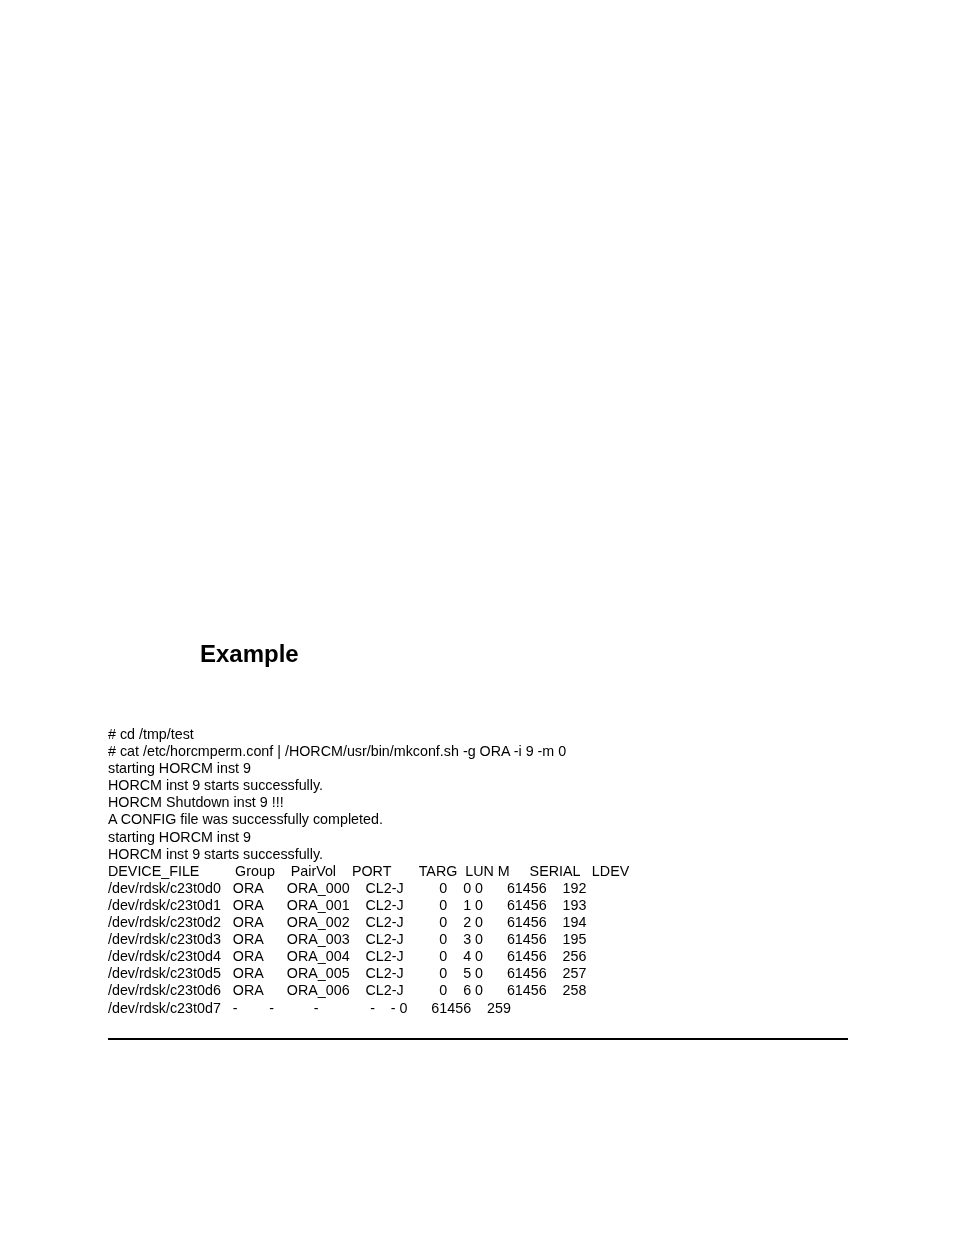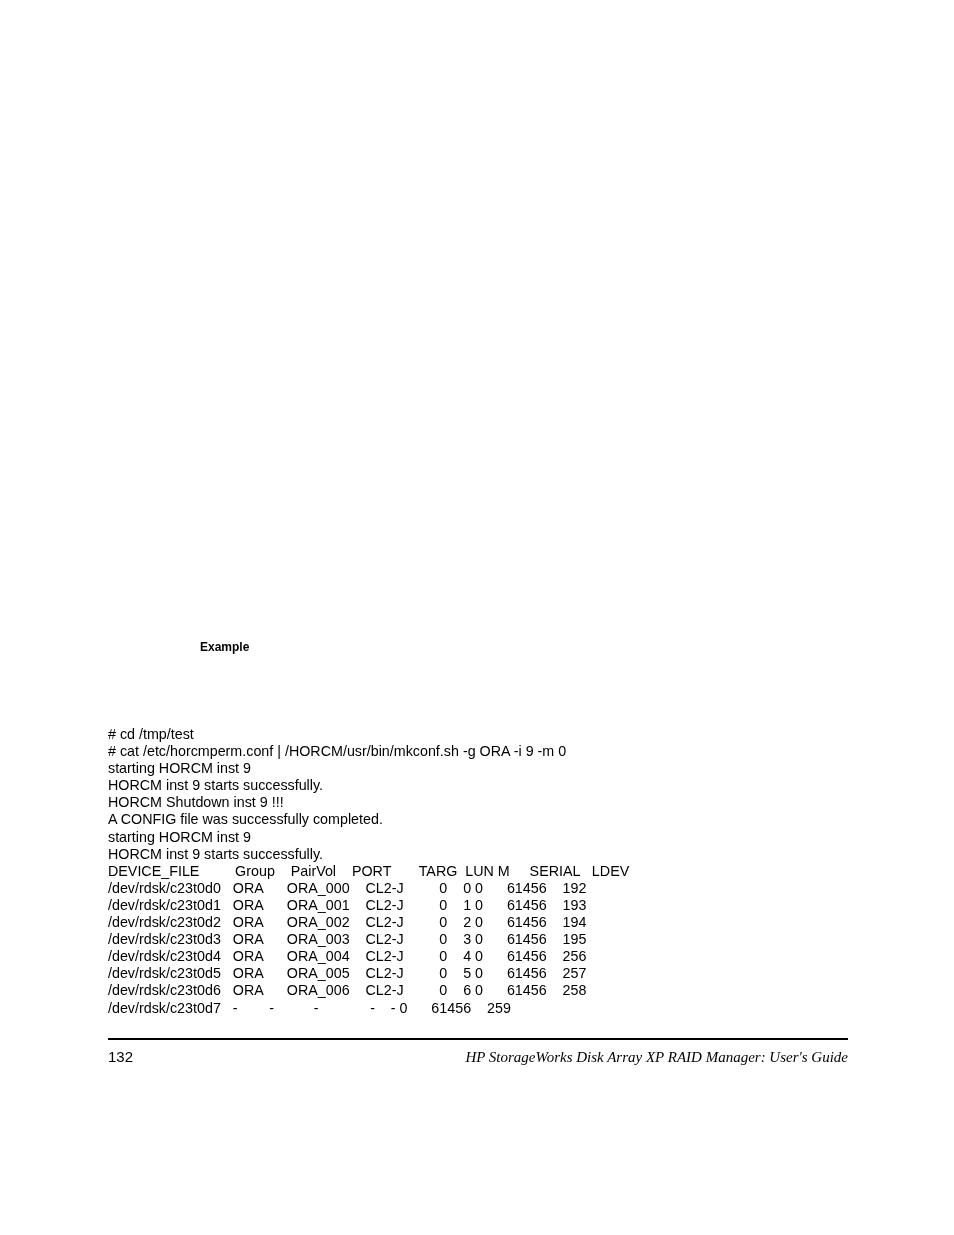--- a/index.html
+++ b/index.html
@@ -14,21 +14,21 @@
     width: 954px;
     height: 1235px;
     box-sizing: border-box;
   }
   .heading {
     position: absolute;
     top: 640px;
     left: 200px;
     font-family: Arial, "Helvetica Neue", Helvetica, sans-serif;
     font-weight: 700;
-    font-size: 12px;
+    font-size: 24px;
     color: #000;
   }
   .code-block {
     position: absolute;
     top: 726px;
     left: 108px;
     font-family: Liberation Sans, sans-serif;
     font-size: 14.3px;
     line-height: 17.1px;
     white-space: pre;
@@ -81,18 +81,14 @@
 /dev/rdsk/c23t0d1   ORA      ORA_001    CL2-J         0    1 0      61456    193
 /dev/rdsk/c23t0d2   ORA      ORA_002    CL2-J         0    2 0      61456    194
 /dev/rdsk/c23t0d3   ORA      ORA_003    CL2-J         0    3 0      61456    195
 /dev/rdsk/c23t0d4   ORA      ORA_004    CL2-J         0    4 0      61456    256
 /dev/rdsk/c23t0d5   ORA      ORA_005    CL2-J         0    5 0      61456    257
 /dev/rdsk/c23t0d6   ORA      ORA_006    CL2-J         0    6 0      61456    258
 /dev/rdsk/c23t0d7   -        -          -             -    - 0      61456    259</div>
 
   <div class="footer-rule"></div>
 
-  <div class="footer">
-    <span class="pageno">132</span>
-    <span class="title">HP StorageWorks Disk Array XP RAID Manager: User's Guide</span>
-  </div>
 
 </div>
 
 </body></html>

